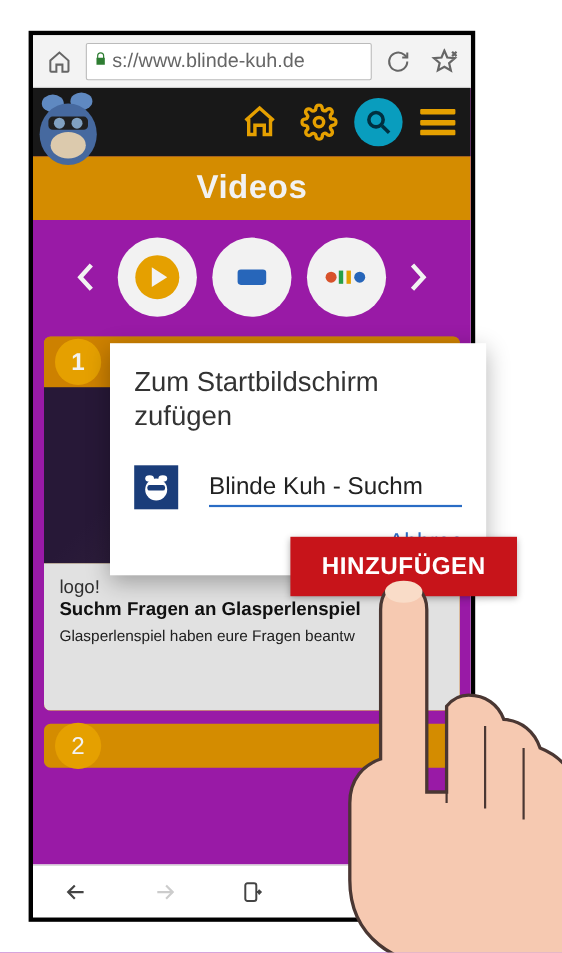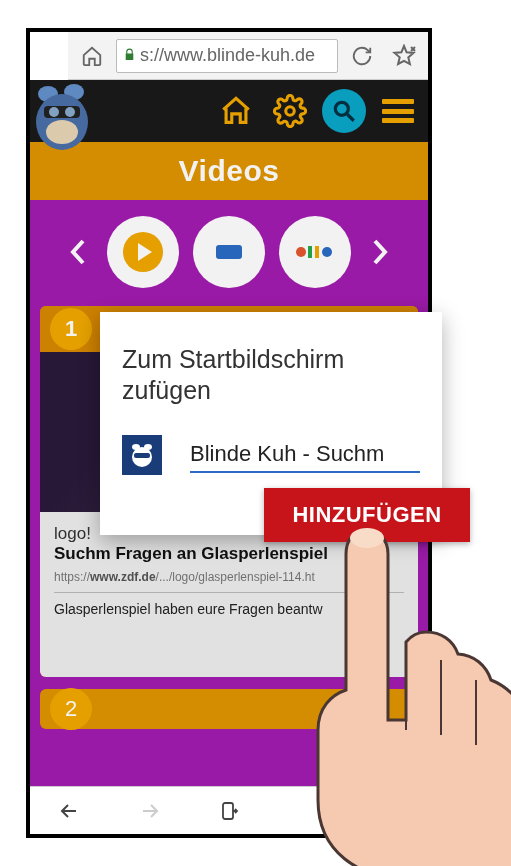--- a/index.html
+++ b/index.html
@@ -13,21 +13,20 @@
   }
   .outer-frame {
     position: absolute;
     left: 26px;
     top: 28px;
     width: 406px;
     height: 810px;
     border: 4px solid #000;
     background: #fff;
     overflow: hidden;
-    padding-left: 38px;
   }
   
   .browser-bar {
     height: 48px;
     display: flex;
     align-items: center;
     padding: 0 6px;
     gap: 6px;
     border-bottom: 1px solid #ccc;
     background: #f3f3f3;
@@ -214,21 +213,21 @@
   }
   .nav-btn.disabled { color: #ccc; }
   
   .dialog {
     position: absolute;
     left: 100px;
     top: 312px;
     width: 342px;
     background: #fff;
     box-shadow: 0 6px 20px rgba(0,0,0,0.3);
-    padding: 32px 22px 18px 22px;
+    padding: 20px 22px 18px 22px;
     z-index: 20;
   }
   .dialog-title {
     font-size: 25px;
     color: #333;
     line-height: 1.25;
     margin-bottom: 28px;
   }
   .dialog-row {
     display: flex;
@@ -408,23 +407,20 @@
         </div>
         <span class="card-header-right">18</span>
       </div>
       <div style="position:relative;">
         <div class="zdf-label">ZDF</div>
         <div class="card-image"></div>
       </div>
       <div class="card-body">
         <div class="card-source">logo!</div>
         <div class="card-title">Suchm Fragen an Glasperlenspiel</div>
-        <div class="card-url">
-          <span>https://</span><b>www.zdf.de</b><span>/.../logo/glasperlenspiel-114.ht</span>
-        </div>
         <div class="card-desc">Glasperlenspiel haben eure Fragen beantw</div>
       </div>
     </div>
 
     <div class="card2">
       <div class="card-num">2</div>
     </div>
 
     <div class="dim-overlay"></div>
   </div>

